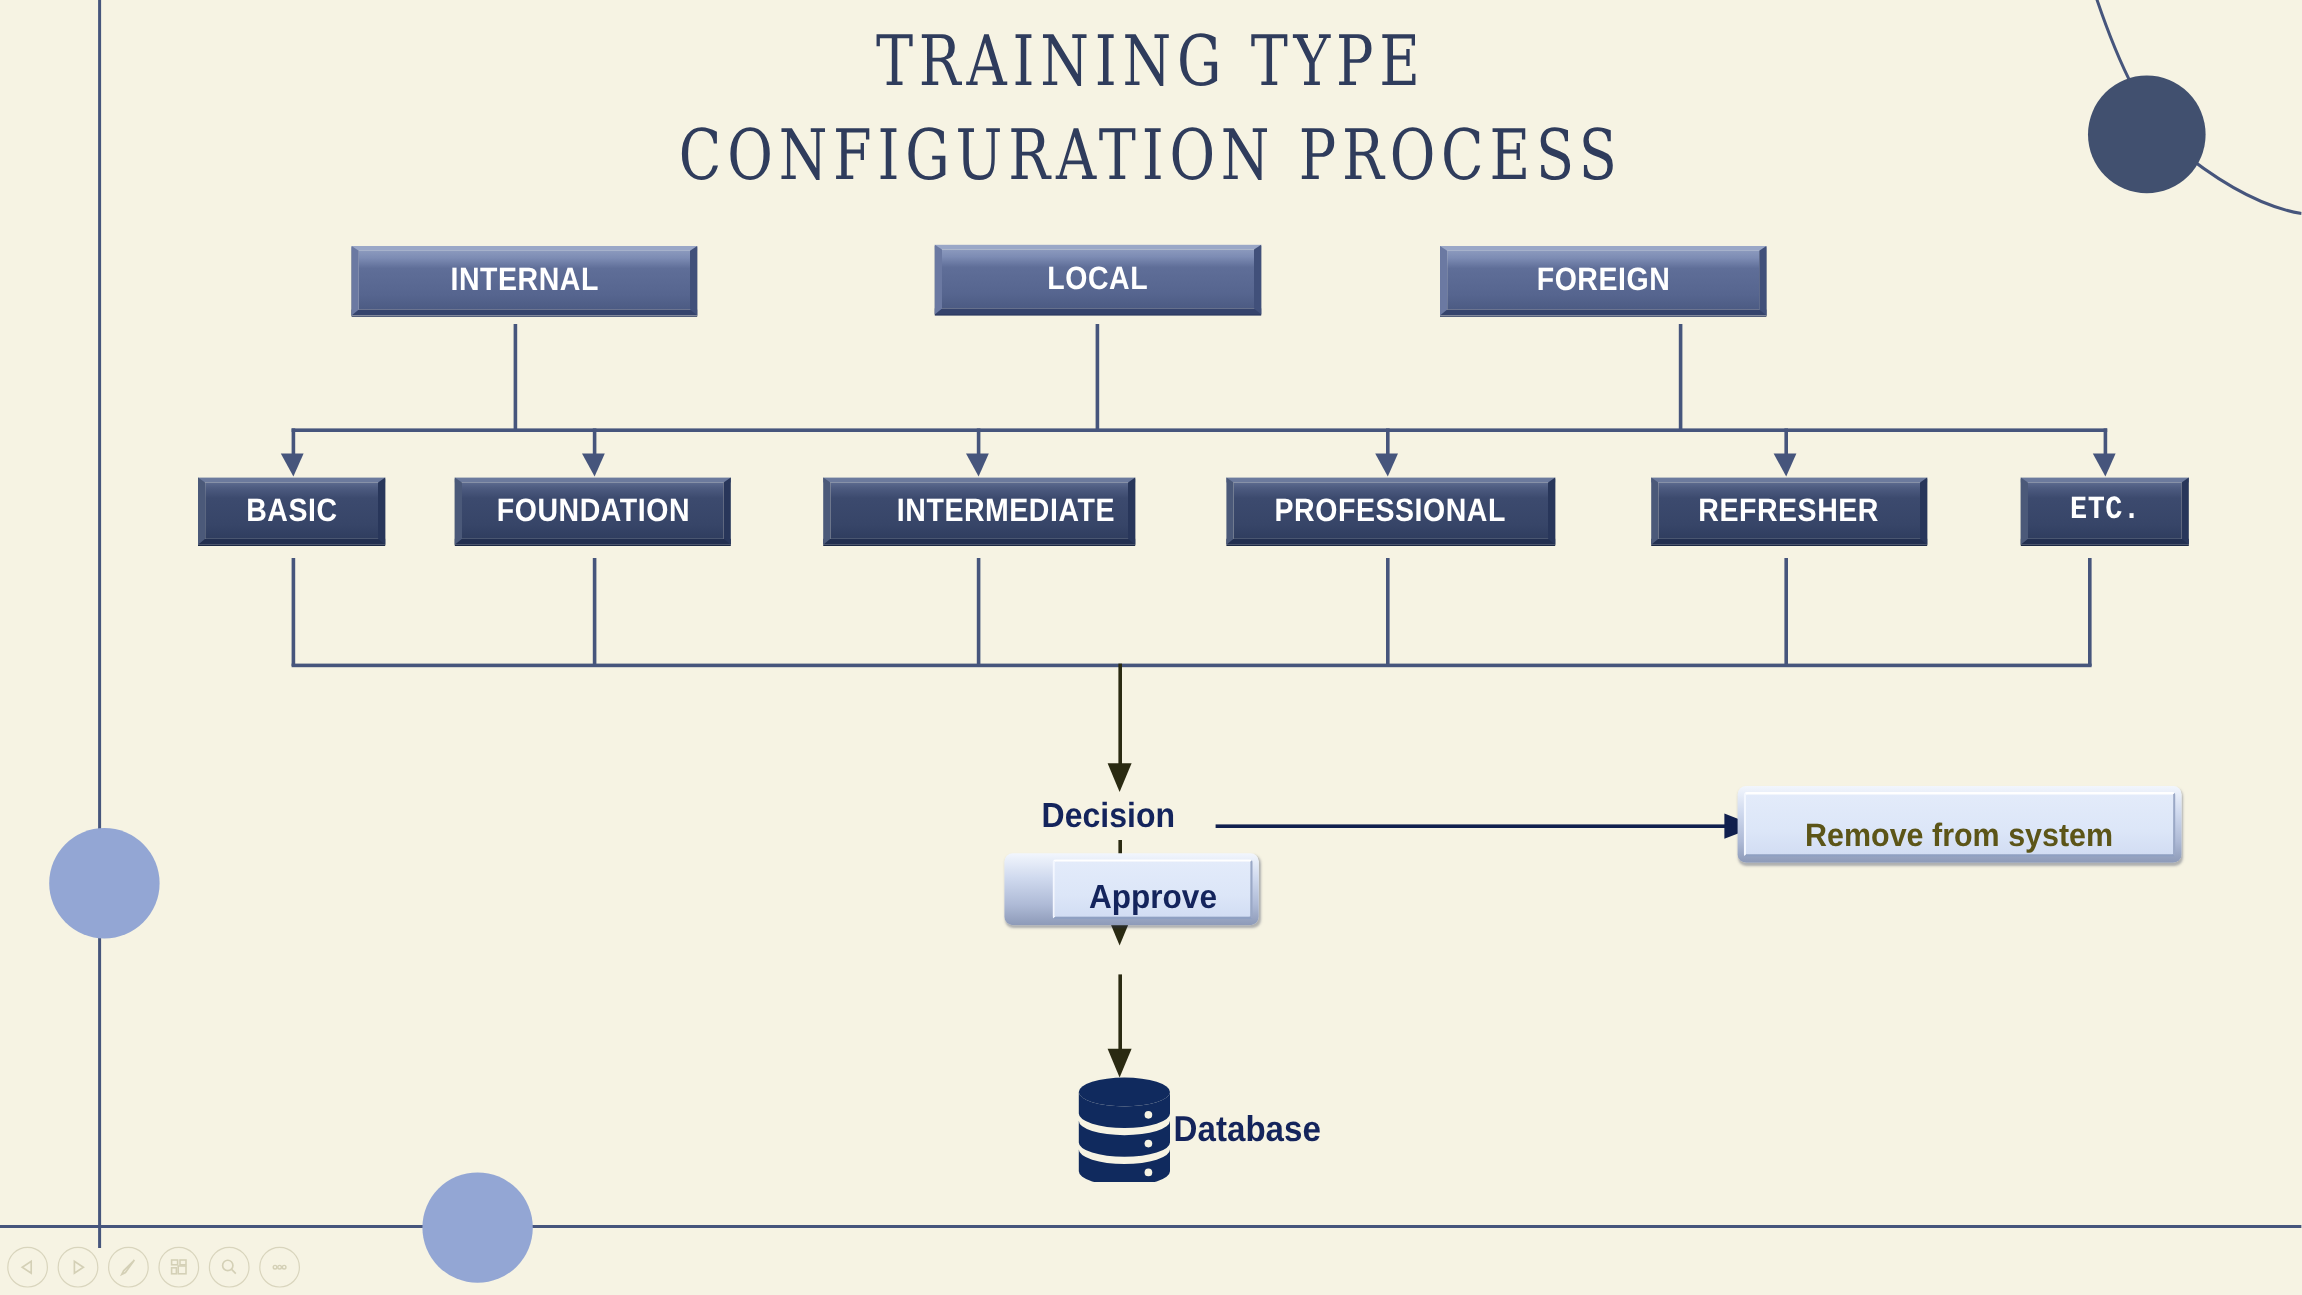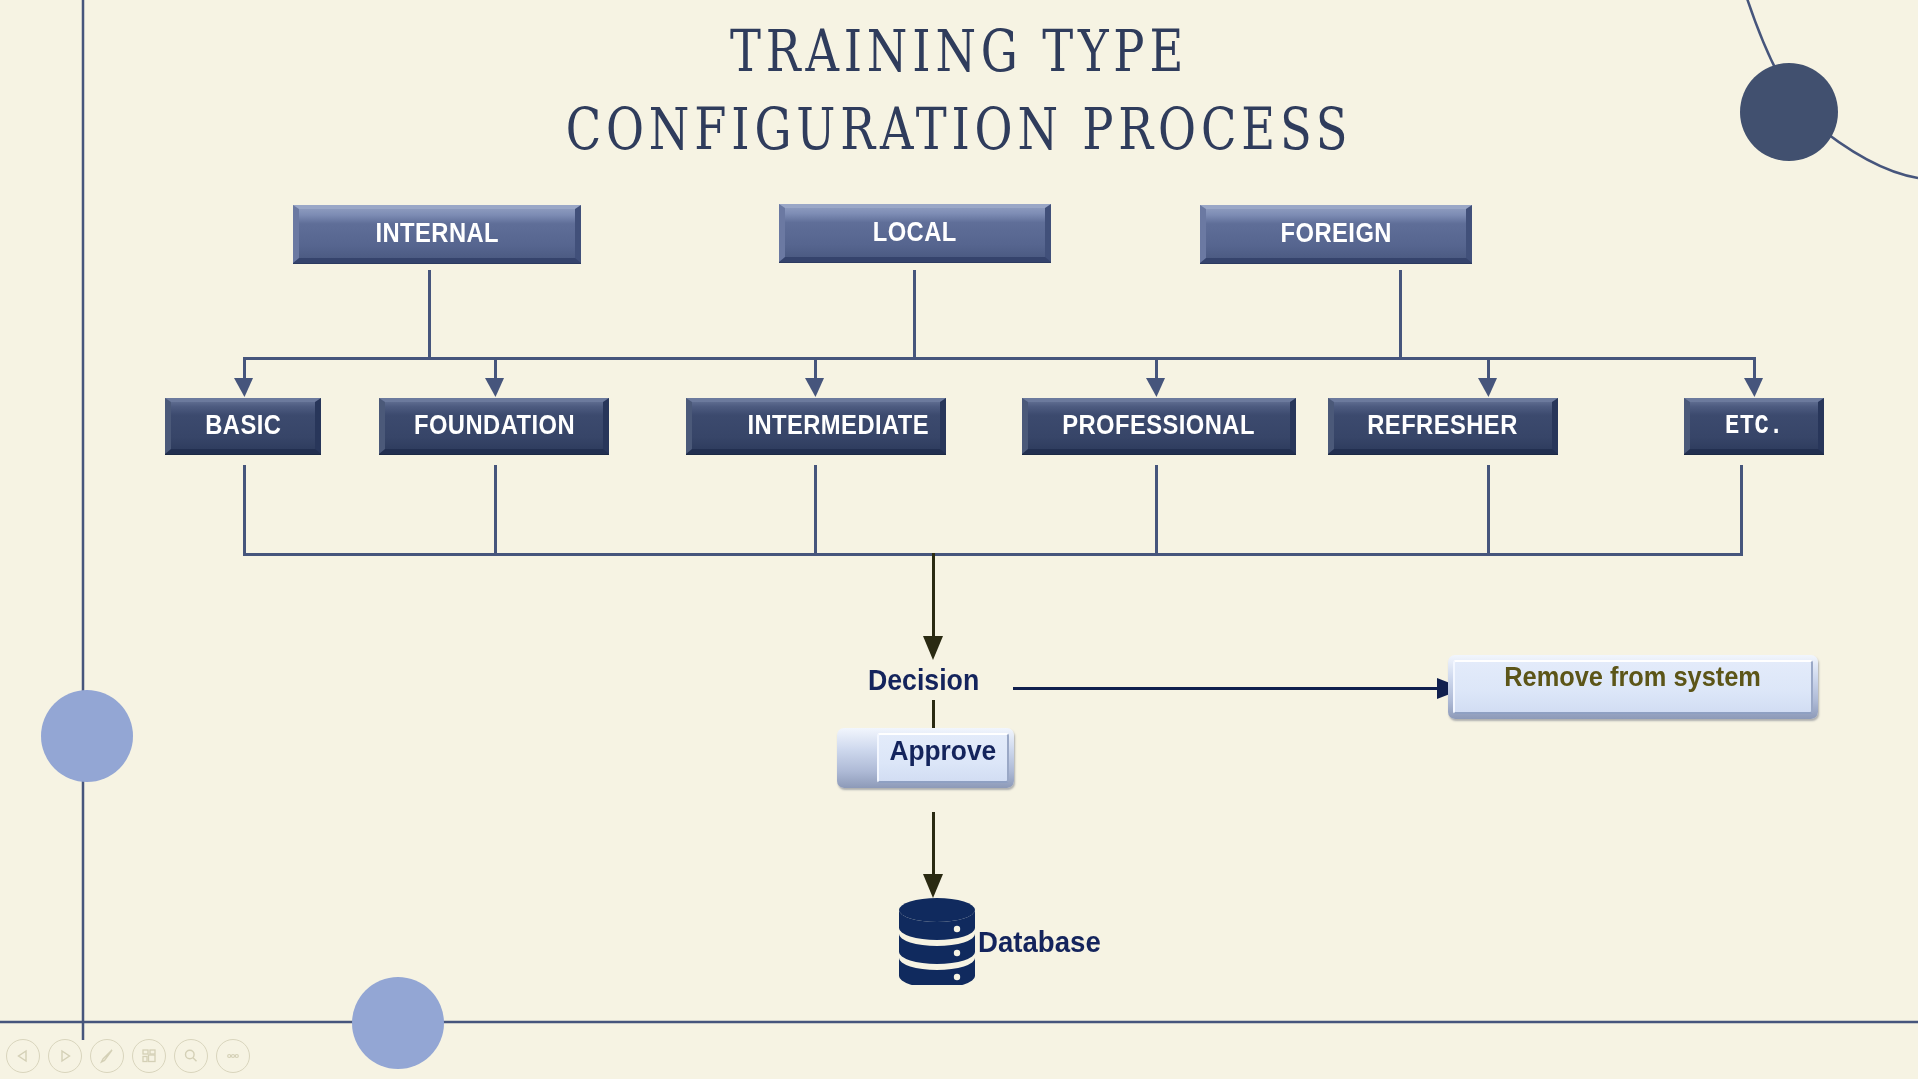--- a/index.html
+++ b/index.html
@@ -68,21 +68,21 @@
   .lbox{
     position:absolute;box-sizing:border-box;display:flex;
     align-items:center;justify-content:center;
     border-radius:7px;
     background:linear-gradient(180deg,#f2f6fd 0%,#cfd9ee 35%,#aebad6 72%,#8d9ab8 100%);
     padding:5px;
     box-shadow:1px 2px 2px rgba(40,50,80,.35);
   }
   .lbox .inner{
     width:100%;height:100%;box-sizing:border-box;
-    display:flex;align-items:flex-start;justify-content:center;
+    display:flex;align-items:flex-end;justify-content:center;
     background:linear-gradient(180deg,#e3ebfa 0%,#dce6f8 60%,#d2ddf3 100%);
     border-top:2px solid #ffffff;
     border-left:2px solid #f3f7ff;
     border-right:2px solid #9aa8c6;
     border-bottom:2px solid #8fa0c2;
     border-radius:3px;
   }
   .lbox .lbl{font-weight:bold;white-space:nowrap;transform:scaleX(.94);}
 
   
@@ -185,38 +185,38 @@
   </div>
   <div class="fbox row2" style="left:379px;top:398px;width:230px;">
     <span class="lbl">FOUNDATION</span>
   </div>
   <div class="fbox row2" style="left:686px;top:398px;width:260px;padding-left:44px;">
     <span class="lbl">INTERMEDIATE</span>
   </div>
   <div class="fbox row2" style="left:1022px;top:398px;width:274px;">
     <span class="lbl">PROFESSIONAL</span>
   </div>
-  <div class="fbox row2" style="left:1328px;top:398px;width:230px;">
+  <div class="fbox row2" style="left:1376px;top:398px;width:230px;">
     <span class="lbl">REFRESHER</span>
   </div>
   <div class="fbox row2" style="left:1684px;top:398px;width:140px;font-family:Liberation Mono, monospace;">
     <span class="lbl">ETC.</span>
   </div>
 
   <div class="tnode" style="left:868px;top:664px;font-size:29px;">
     <span>Decision</span>
   </div>
 
   <div class="lbox" style="left:1448px;top:655px;width:370px;height:64px;">
     <div class="inner">
       <span class="lbl" style="color:#5c5518;font-size:27px;">Remove from system</span>
     </div>
   </div>
 
-  <div class="lbox" style="left:837px;top:728px;width:177px;height:60px;padding-left:40px;">
+  <div class="lbox" style="left:837px;top:711px;width:212px;height:60px;padding-left:40px;">
     <div class="inner">
       <span class="lbl" style="color:#14245c;font-size:28px;">Approve</span>
     </div>
   </div>
 
   <svg class="dbicon" viewBox="0 0 84 88">
     <g fill="#102a5e">
       <ellipse cx="42" cy="13" rx="38" ry="12"></ellipse>
       <path d="M4 13 v18 a38 12 0 0 0 76 0 V13 a38 12 0 0 1 -76 0 z"></path>
       <path d="M4 37 v18 a38 12 0 0 0 76 0 V37 a38 12 0 0 1 -76 0 z"></path>

